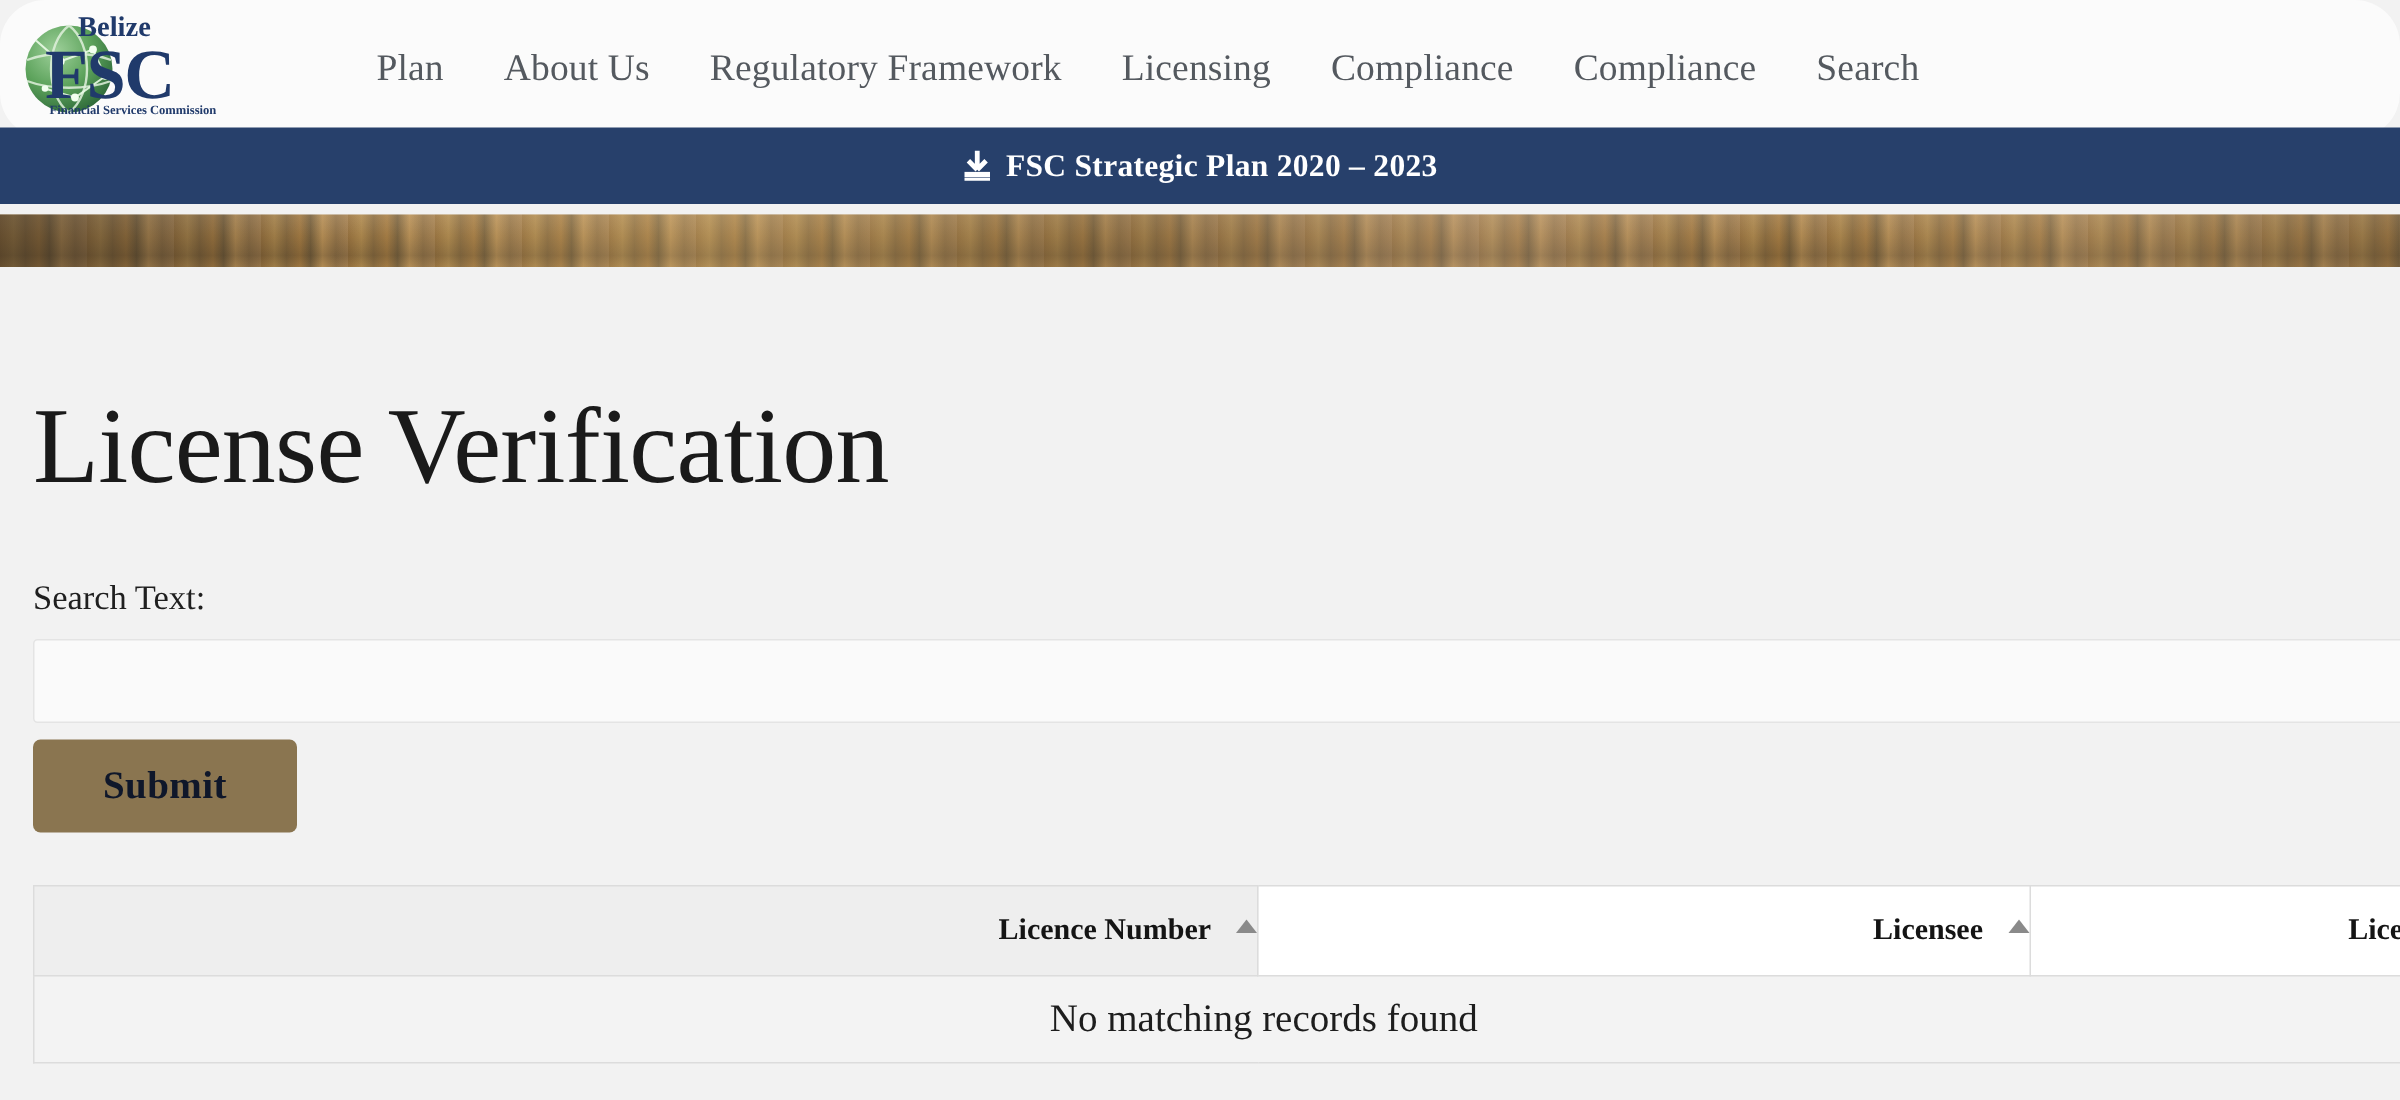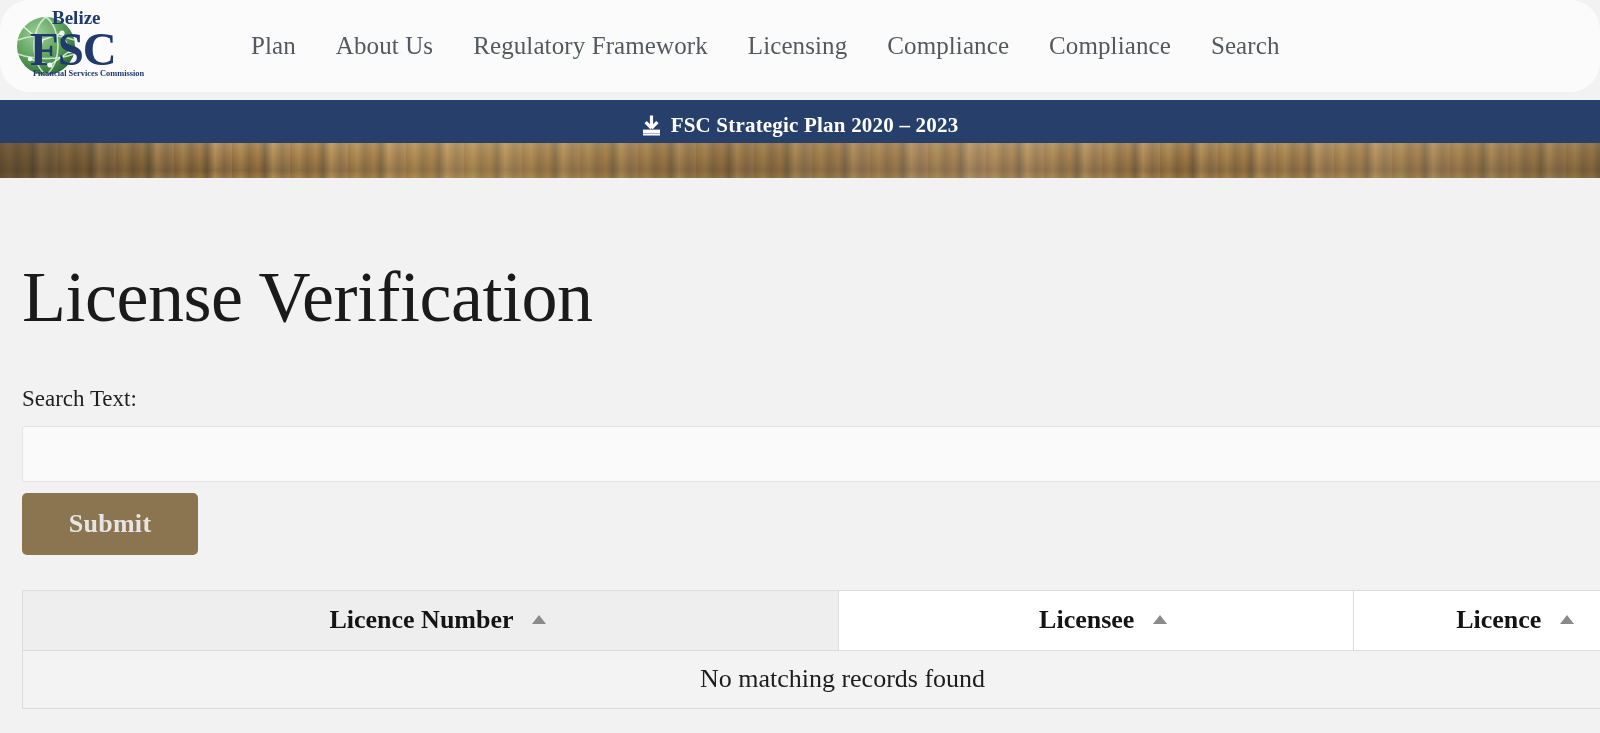--- a/index.html
+++ b/index.html
@@ -33,21 +33,21 @@
     font-size: 25px;
     color: #54595f;
     padding: 0 20px;
     white-space: nowrap;
     cursor: pointer;
     letter-spacing: .1px;
   }
 
   
   .announce {
-    position: absolute; left: 0; top: 100px; width: 1600px; height: 51px;
+    position: absolute; left: 0; top: 85px; width: 1600px; height: 51px;
     background: #27406b;
     display: flex; align-items: center; justify-content: center;
     cursor: pointer;
   }
   .announce-inner { display: flex; align-items: center; gap: 10px; }
   .dl-icon { display: block; width: 19px; height: 21px; }
   .announce-text {
     color: #ffffff;
     font-size: 21px;
     font-weight: bold;
@@ -115,34 +115,34 @@
     padding: 0 14px;
     outline: none;
   }
 
   .submit-btn {
     display: block;
     margin: 11px 0 0 22px;
     width: 176px; height: 62px;
     background: #8a7550;
     border: none; border-radius: 5px;
-    color: #e5e5e5;
+    color: #0f172a;
     font-family: "Liberation Serif", "DejaVu Serif", serif;
     font-size: 26px; font-weight: bold;
     letter-spacing: .3px;
     cursor: pointer;
   }
 
   
   .table-wrap { margin: 35px 0 0 22px; width: 1640px; }
   table.results { border-collapse: collapse; width: 100%; table-layout: fixed; }
   table.results th {
     height: 60px;
-    text-align: center;
-    font-size: 26px;
+    text-align: right;
+    font-size: 20px;
     font-weight: bold;
     color: #141414;
     padding: 0 0 0 14px;
     border: 1px solid #dcdcdc;
     background: #ffffff;
     cursor: pointer;
     white-space: nowrap;
     vertical-align: middle;
   }
   table.results th.col-licence { background: #eeeeee; width: 816px; }

